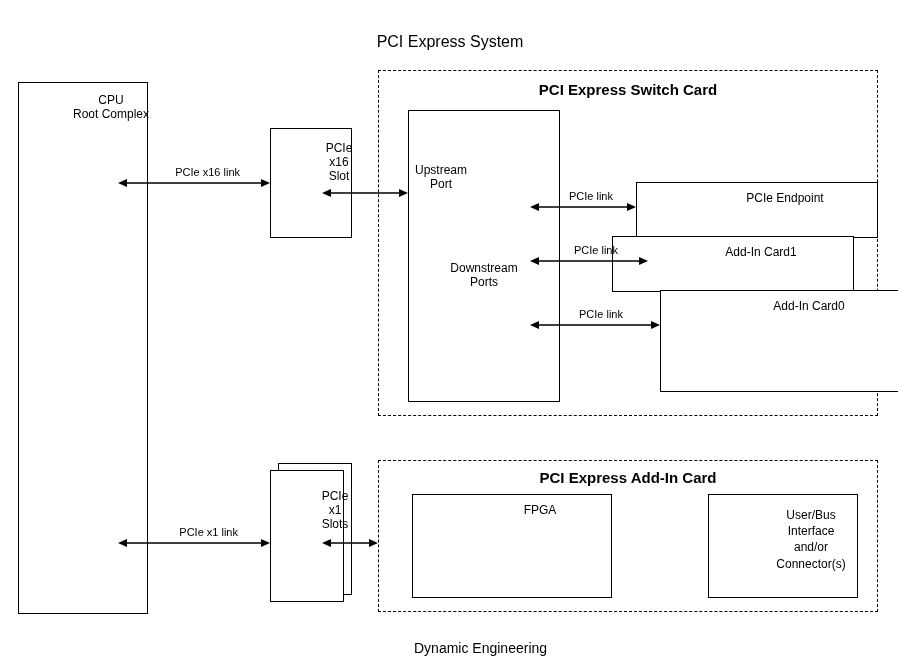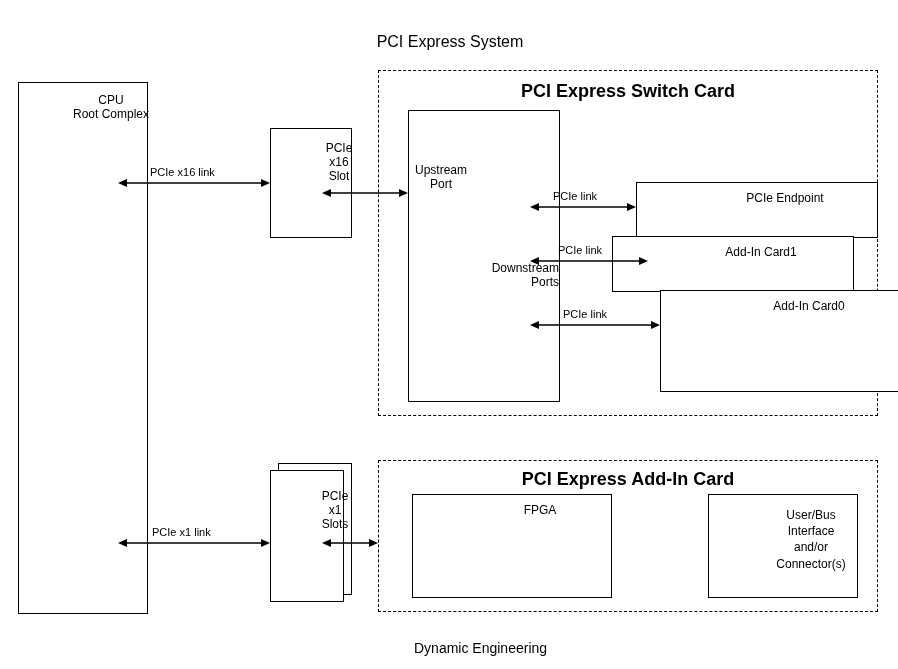--- a/index.html
+++ b/index.html
@@ -29,33 +29,33 @@
     position: absolute;
     border: 1.5px dashed #000;
     background: transparent;
   }
   .label {
     position: absolute;
     font-size: 12px;
     text-align: center;
   }
   .label-title {
-    font-size: 18px;
+    font-size: 15px;
     font-weight: 600;
   }
   .inner-label {
     position: absolute;
     font-size: 12px;
     text-align: center;
     width: 100%;
   }
   .link-label {
     position: absolute;
     font-size: 11px;
-    text-align: left;
+    text-align: right;
   }
   svg.arrow {
     position: absolute;
     overflow: visible;
   }
   .footer {
     position: absolute;
     font-size: 14px;
     margin-left: 36px;
   }
@@ -95,21 +95,21 @@
   <div class="label label-title" style="top:10px; left:0; right:0; text-align:center; position:absolute;">
     <span>PCI Express Switch Card</span>
   </div>
 </div>
 
 <div class="box" style="left:408px; top:110px; width:122px; height:290px;">
   <div class="inner-label" style="top:52px; left:6px; text-align:center; width:auto;">
     <span>Upstream</span><br>
     <span>Port</span>
   </div>
-  <div class="inner-label" style="top:150px; left:0; right:6px; text-align:right;">
+  <div class="inner-label" style="top:150px; left:0; right:6px; ">
     <span>Downstream</span><br>
     <span>Ports</span>
   </div>
 </div>
 
 <div class="box" style="left:636px; top:182px; width:212px; height:54px;">
   <div class="inner-label" style="top:8px;">
     <span>PCIe Endpoint</span>
   </div>
 </div>

